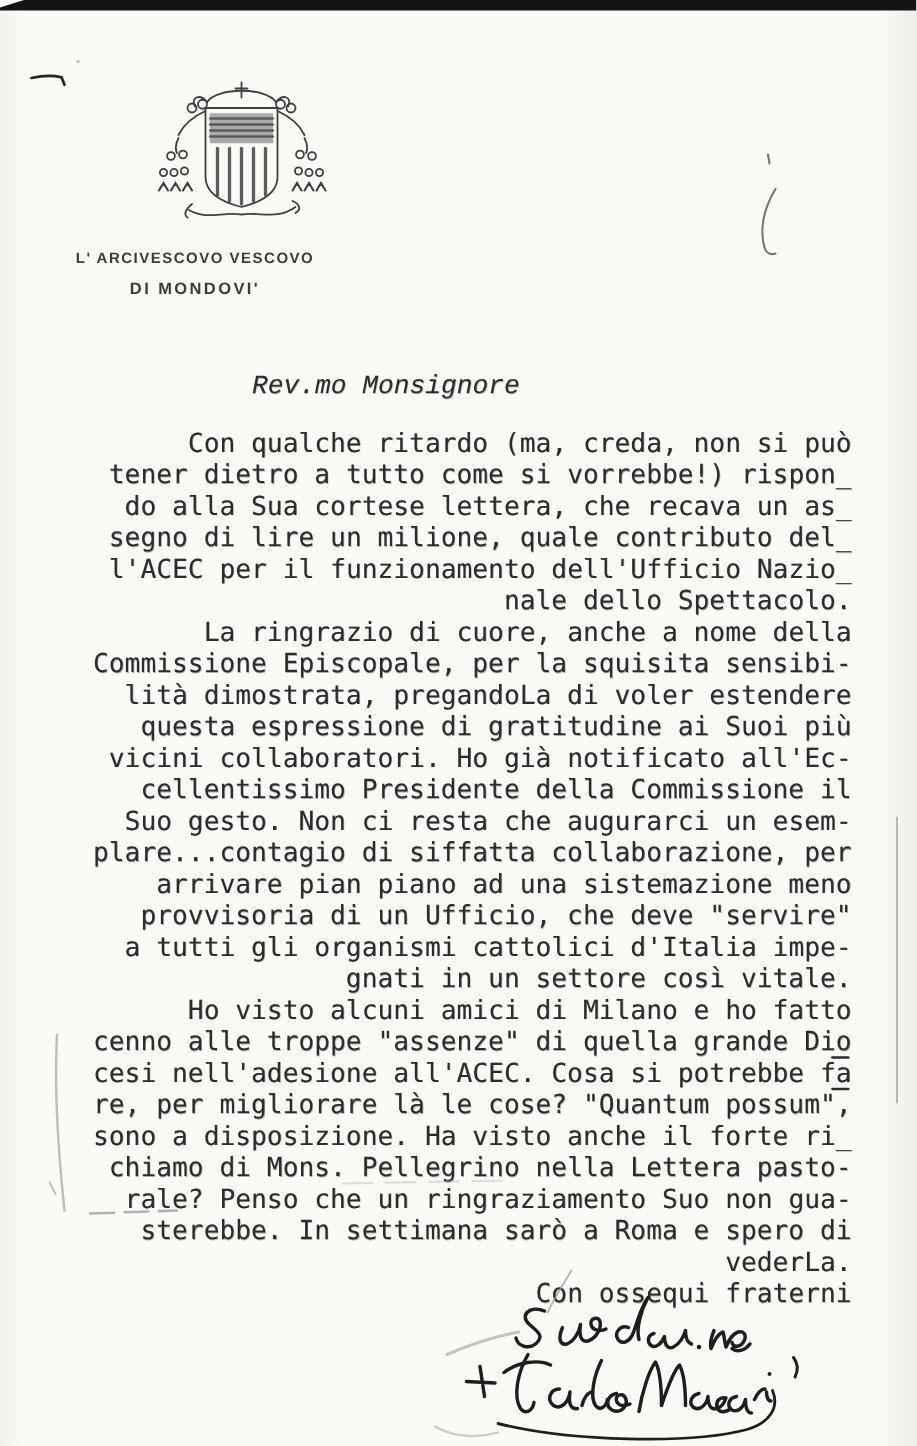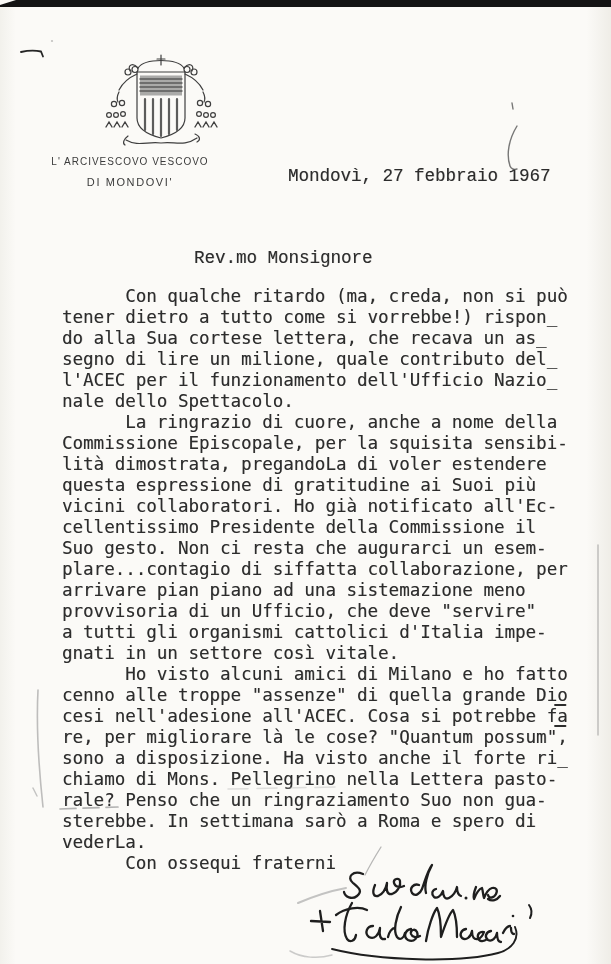--- a/index.html
+++ b/index.html
@@ -14,26 +14,26 @@
   }
   .scan-bar::before{ 
     content:""; position:absolute; left:0; top:0;
     border-top:5px solid #fbfaf7; border-right:16px solid transparent;
   }
   .typed{
     position:absolute; font-size:17.5px; line-height:21px; white-space:pre;
     letter-spacing:0; text-shadow:0.4px 0.4px 0.3px rgba(46,46,46,0.38);
   }
   .dateline{ left:288px; top:166px; }
-  .salutation{ left:194px; top:248px; }
-  pre.body{ margin:0; left:62px; top:286px; }
+  .salutation{ left:168px; top:248px;font-style:italic; }
+  pre.body{ margin:0; left:62px; top:286px;text-align:right; }
   .letterhead{
-    position:absolute; left:30px; top:156px; width:200px; text-align:center;
+    position:absolute; left:30px; top:167px; width:200px; text-align:center;
     font-family:"Liberation Sans","DejaVu Sans",sans-serif;
-    font-weight:400; color:#3b3b3b;
+    font-weight:700; color:#3b3b3b;
   }
   .lh1{ font-size:10px; letter-spacing:1.0px; }
   .lh2{ font-size:11px; letter-spacing:1.6px; margin-top:9px; }
   .emblem{ position:absolute; left:103px; top:52px; }
   .overlay, .signature{ position:absolute; pointer-events:none; }
   .overlay{ left:0; top:0; }
   .signature{ left:270px; top:843px; }
   .sr{ position:absolute; width:1px; height:1px; overflow:hidden; clip-path:inset(50%); white-space:pre; }
 </style>
 </head>
@@ -73,21 +73,20 @@
       <path d="M23,88 C35,95 45,89 58,91 C71,89 81,95 94,86"></path>
       <path d="M25,84 c-4,3 -6,7 -3,9 M92,82 c5,2 6,6 2,8"></path>
     </g>
   </svg>
 
   <div class="letterhead">
     <div class="lh1">L' ARCIVESCOVO VESCOVO</div>
     <div class="lh2">DI MONDOVI'</div>
   </div>
 
-  <div class="typed dateline">Mondovì, 27 febbraio 1967</div>
 
   <div class="typed salutation">Rev.mo Monsignore</div>
 
   <pre class="typed body">      Con qualche ritardo (ma, creda, non si può
 tener dietro a tutto come si vorrebbe!) rispon_
 do alla Sua cortese lettera, che recava un as_
 segno di lire un milione, quale contributo del_
 l'ACEC per il funzionamento dell'Ufficio Nazio_
 nale dello Spettacolo.
       La ringrazio di cuore, anche a nome della

